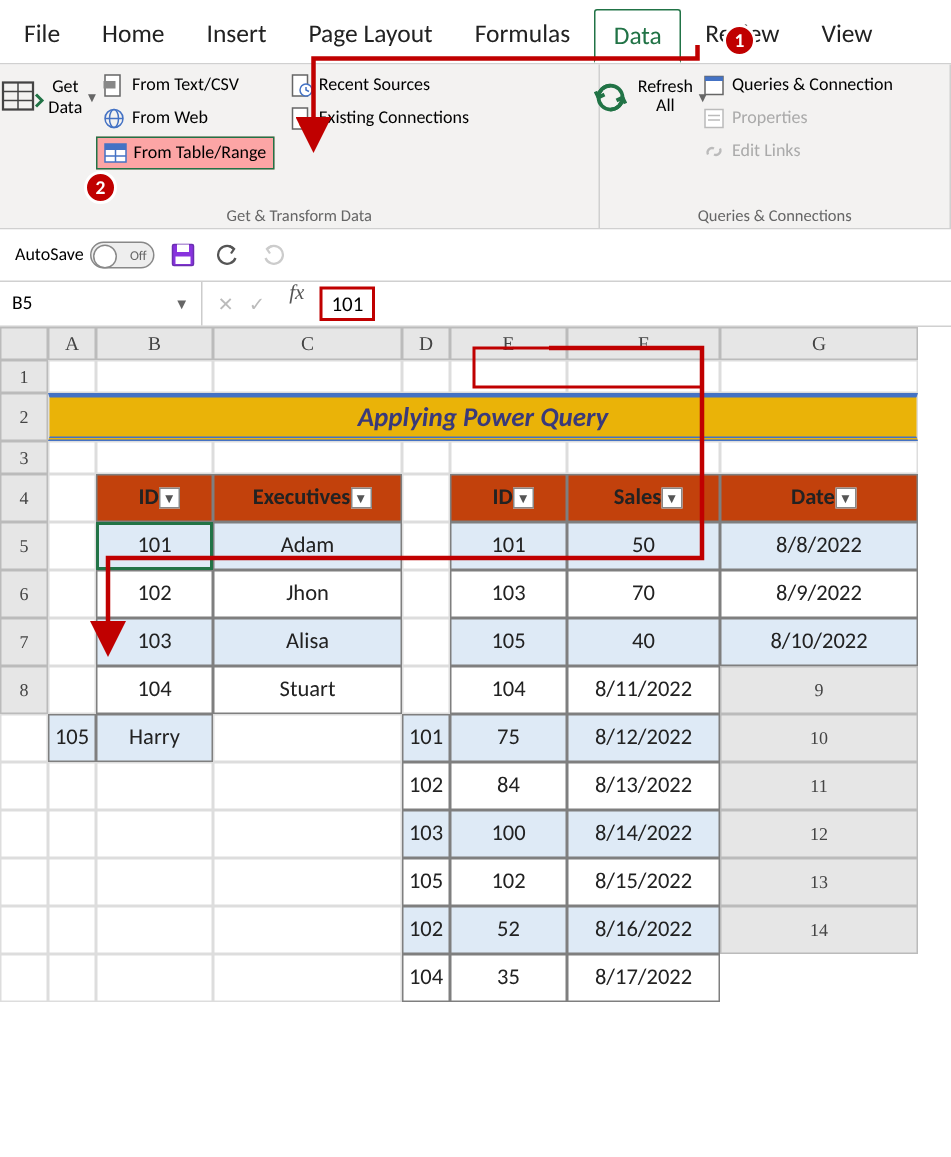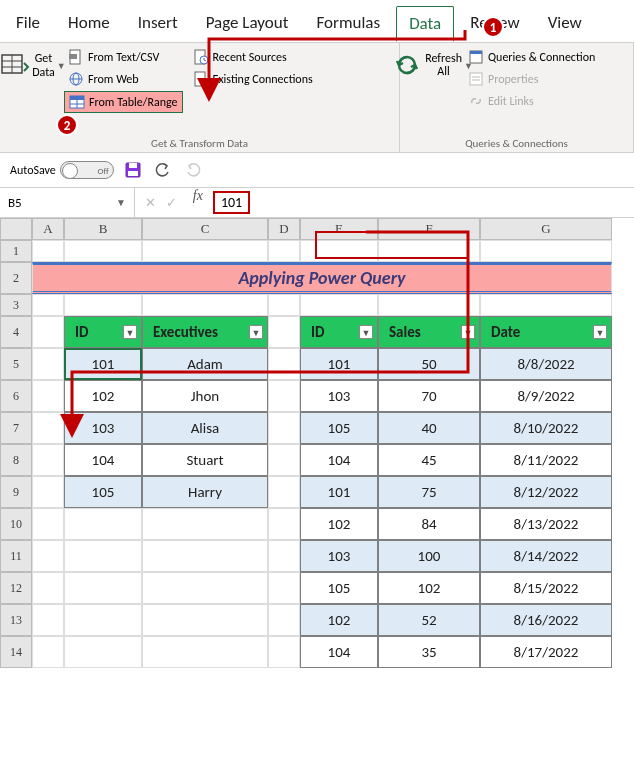--- a/index.html
+++ b/index.html
@@ -22,41 +22,41 @@
 .ricon svg, .ricon-lg svg { display:block; }
 .ricon-lg { width: 32px; height: 32px; display: inline-flex; align-items: center; justify-content: center; }
 .rcol { display: flex; flex-direction: column; gap: 2px; }
 
 
 .badge { position: absolute; width: 22px; height: 22px; border-radius: 50%; background: #c00000; color: #fff; font-weight: bold; font-size: 13px; display: flex; align-items: center; justify-content: center; border: 2px solid #fff; z-index: 10; }
 
 
 .qa { display: flex; align-items: center; gap: 8px; padding: 6px 10px; border-bottom: 1px solid #d0d0d0; background: #fff; }
 .autosave { display: flex; align-items: center; gap: 4px; font-size: 12px; }
-.toggle { width: 54px; height: 18px; border: 1px solid #888; border-radius: 9px; background: #eee; position: relative; }
+.toggle { width: 43px; height: 18px; border: 1px solid #888; border-radius: 9px; background: #eee; position: relative; }
 .toggle::after { content: ""; position: absolute; left: 1px; top: 1px; width: 14px; height: 14px; background: #fff; border: 1px solid #888; border-radius: 50%; }
 .toggle-label { font-size: 9px; position: absolute; right: 4px; top: 3px; color: #666; }
 .qa-btn { width: 22px; height: 22px; display: flex; align-items: center; justify-content: center; color: #444; }
 
 
 .fbar { display: flex; align-items: stretch; border-bottom: 1px solid #d0d0d0; height: 30px; }
 .namebox { width: 135px; border-right: 1px solid #ccc; display: flex; align-items: center; padding: 0 8px; font-size: 13px; gap: 6px; }
 .namebox .dd { margin-left: auto; color: #666; font-size: 10px; }
 .fbar-btns { display: flex; align-items: center; gap: 10px; padding: 0 10px; color: #bbb; }
 .fx { font-style: italic; font-family: "Times New Roman", serif; font-size: 14px; color: #555; padding: 0 6px; }
 .finput { flex: 1; display: flex; align-items: center; padding: 0 4px; font-size: 14px; }
 .finput span.hl { border: 2px solid #c00000; padding: 1px 6px; display: inline-block; }
 
 
 .grid { display: grid; grid-template-columns: 32px 32px 78px 126px 32px 78px 102px 132px; font-size: 14px; color: #222; font-family: Calibri, sans-serif; }
 .hdr { background: #e6e6e6; border: 0.5px solid #bbb; text-align: center; font-size: 13px; color: #444; height: 22px; display: flex; align-items: center; justify-content: center; font-family: "Segoe UI"; }
 .rowh { background: #e6e6e6; border: 0.5px solid #bbb; text-align: center; font-size: 12px; color: #444; display: flex; align-items: center; justify-content: center; height: 32px; font-family: "Segoe UI"; }
 .cell { border: 0.5px solid #ddd; height: 32px; display: flex; align-items: center; justify-content: center; }
-.title-cell { grid-column: 2 / 9; background: #fca5a5; font-weight: bold; font-style: italic; font-size: 18px; color: #3a3a7a; justify-content: center; border-top: 3px solid #4472c4; border-bottom: 3px double #4472c4; font-family: Calibri; }
-.th { background: #22c55e; font-weight: bold; font-size: 15px; border: 1px solid #7f7f7f; justify-content: space-between; padding: 0 4px 0 10px; }
+.title-cell { grid-column: 2 / 9; background: #eab308; font-weight: bold; font-style: italic; font-size: 18px; color: #3a3a7a; justify-content: center; border-top: 3px solid #4472c4; border-bottom: 3px double #4472c4; font-family: Calibri; }
+.th { background: #c2410c; font-weight: bold; font-size: 15px; border: 1px solid #7f7f7f; justify-content: center; padding: 0 4px 0 10px; }
 .th .dd-btn { width: 14px; height: 14px; border: 1px solid #888; background: #fff; display: flex; align-items: center; justify-content: center; font-size: 9px; color: #555; }
 .td { border: 1px solid #7f7f7f; font-size: 15px; }
 .td.alt { background: #deeaf6; }
 .td.sel { border: 2px solid #217346; }
 .corner { border: 0.5px solid #bbb; background: #e6e6e6; }
 
 
 .arrow-wrap { position: absolute; z-index: 5; }
 .watermark { position: absolute; right: 4px; top: 750px; font-size: 10px; color: #bbb; }
 </style>
@@ -337,21 +337,20 @@
   <div class="cell td alt">105</div>
   <div class="cell td alt">40</div>
   <div class="cell td alt">8/10/2022</div>
 
   <div class="rowh">8</div>
   <div class="cell"></div>
   <div class="cell td">104</div>
   <div class="cell td">Stuart</div>
   <div class="cell"></div>
   <div class="cell td">104</div>
-  <div class="cell td">45</div>
   <div class="cell td">8/11/2022</div>
 
   <div class="rowh">9</div>
   <div class="cell"></div>
   <div class="cell td alt">105</div>
   <div class="cell td alt">Harry</div>
   <div class="cell"></div>
   <div class="cell td alt">101</div>
   <div class="cell td alt">75</div>
   <div class="cell td alt">8/12/2022</div>

